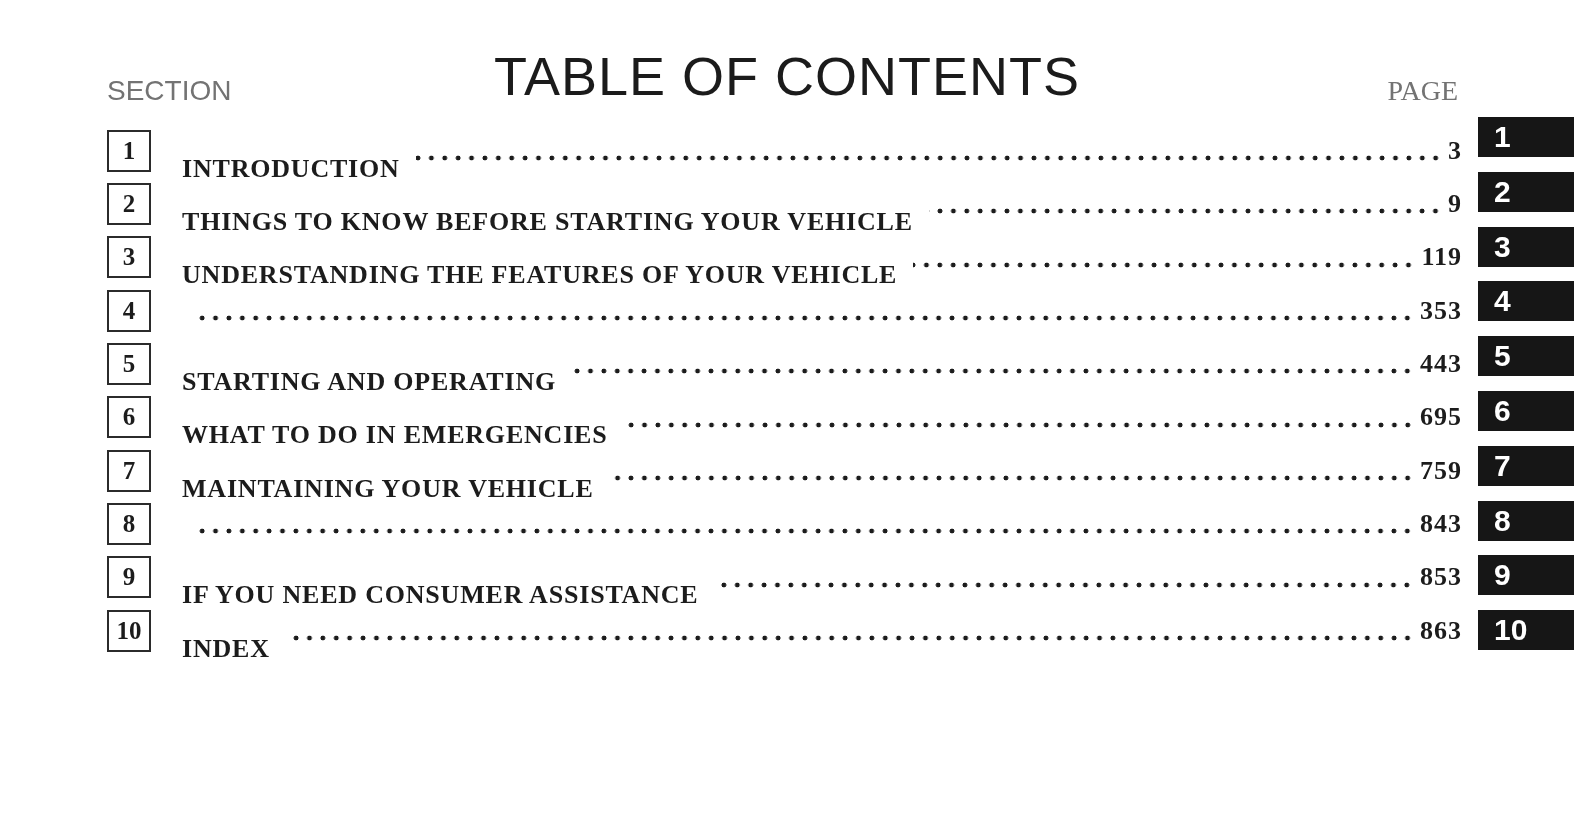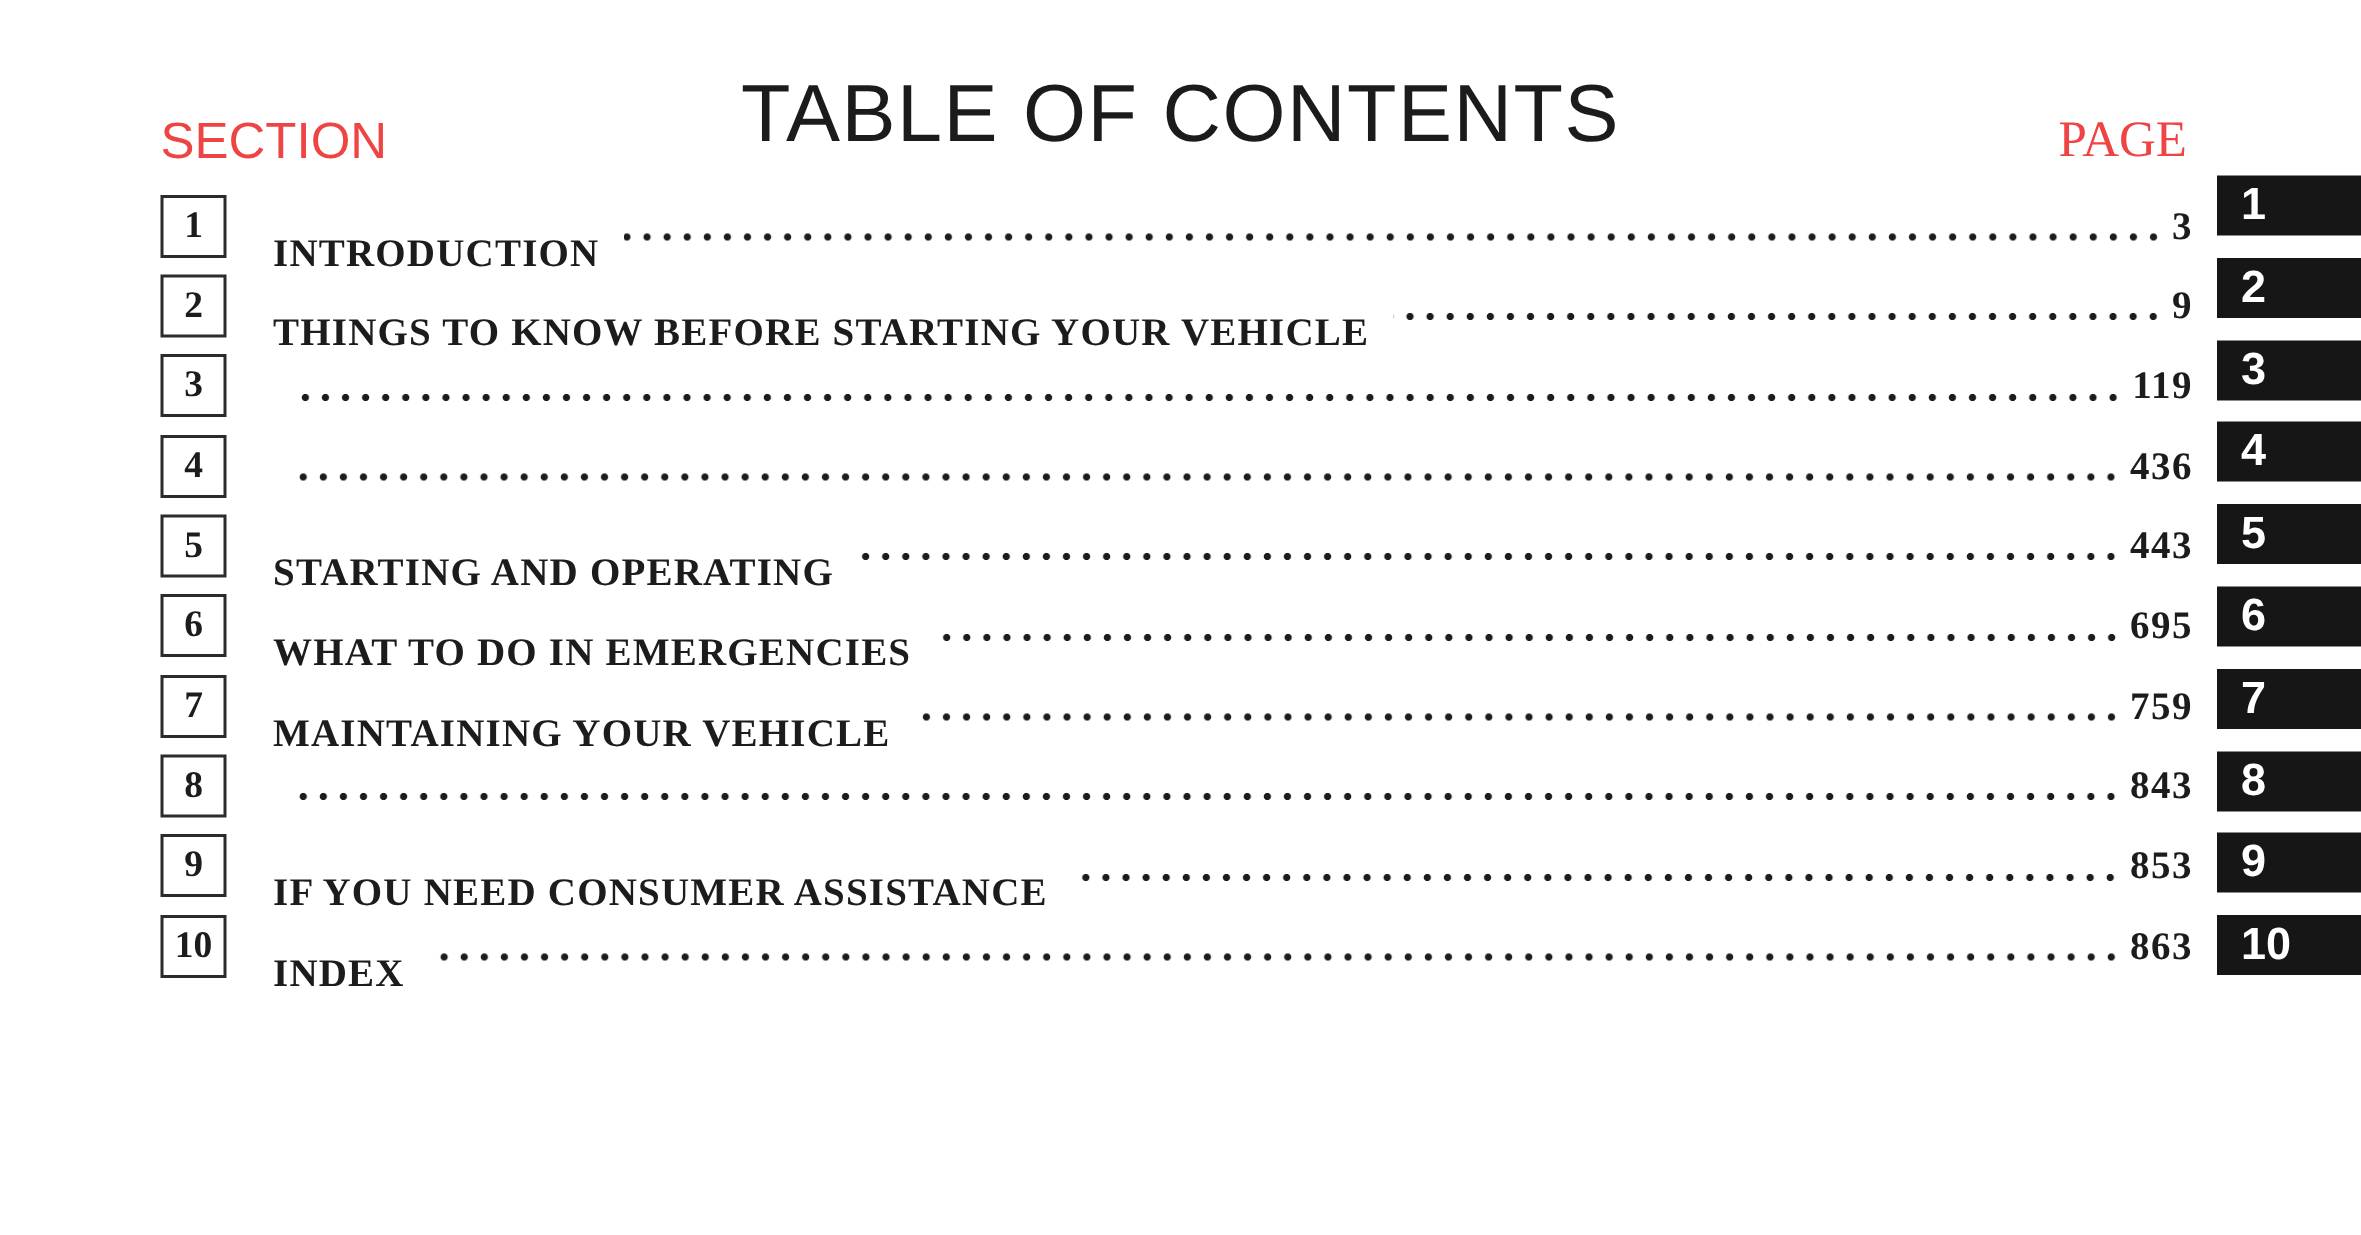--- a/index.html
+++ b/index.html
@@ -26,23 +26,23 @@
     font-weight: 400;
     letter-spacing: 1px;
     color: #1b1b1b;
     margin: 0;
     line-height: 1;
   }
   .col-label {
     position: absolute;
     top: 77px;
     font-family: "Liberation Sans", sans-serif;
-    font-size: 34px;
+    font-size: 28px;
     font-weight: 400;
-    color: #ef4444;
+    color: #737373;
     line-height: 1;
   }
   .col-label.section { left: 107px; }
   .col-label.page { right: 116px; font-family: Liberation Serif, serif; }
 
   .toc-rows {
     position: absolute;
     top: 124px;
     left: 107px;
     width: 1355px;
@@ -129,28 +129,29 @@
 
   <div class="toc-row">
     <div class="num-box">2</div>
     <span class="row-title">THINGS TO KNOW BEFORE STARTING YOUR VEHICLE</span>
     <span class="dot-leader"></span>
     <span class="row-page">9</span>
   </div>
 
   <div class="toc-row">
     <div class="num-box">3</div>
+    <span class="row-title">UNDERSTANDING THE FEATURES OF YOUR VEHICLE</span>
     <span class="dot-leader"></span>
     <span class="row-page">119</span>
   </div>
 
   <div class="toc-row">
     <div class="num-box">4</div>
     <span class="dot-leader"></span>
-    <span class="row-page">436</span>
+    <span class="row-page">353</span>
   </div>
 
   <div class="toc-row">
     <div class="num-box">5</div>
     <span class="row-title">STARTING AND OPERATING</span>
     <span class="dot-leader"></span>
     <span class="row-page">443</span>
   </div>
 
   <div class="toc-row">

